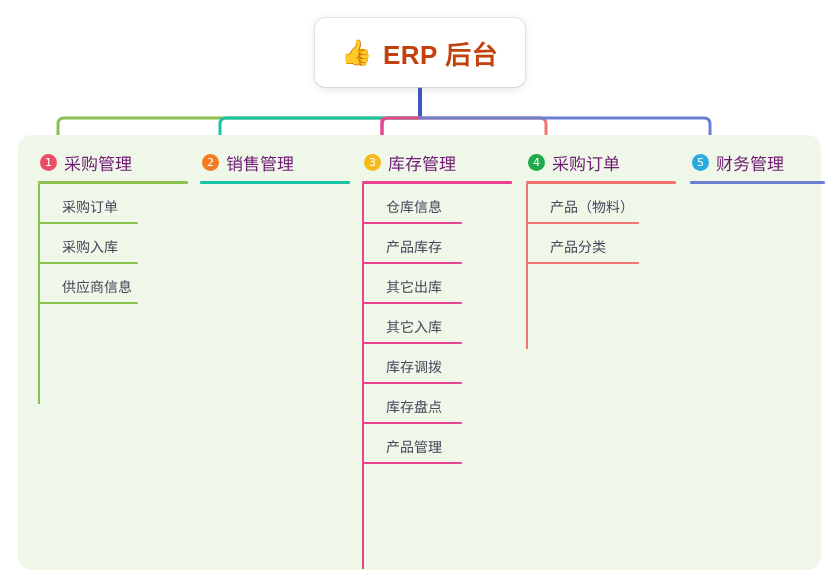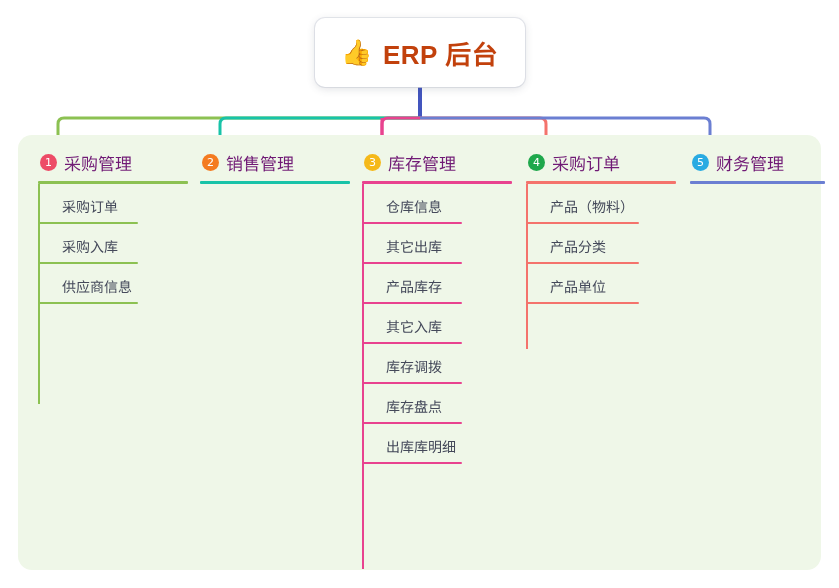--- a/index.html
+++ b/index.html
@@ -190,65 +190,61 @@
           <span class="col-title">库存管理</span>
         </div>
         <div class="col-rule" style="width: 150px; background: rgb(232, 67, 143);"></div>
         <div class="col-body">
           <div class="spine" style="background: rgb(232, 67, 143); height: 385px;"></div>
           <div class="leaf">
             <span class="leaf-label">仓库信息</span>
             <div class="leaf-rule" style="width: 100px; background: rgb(232, 67, 143);"></div>
           </div>
           <div class="leaf">
+            <span class="leaf-label">产品库存</span>
+            <div class="leaf-rule" style="width: 100px; background: rgb(232, 67, 143);"></div>
+          </div>
+          <div class="leaf">
             <span class="leaf-label">其它出库</span>
             <div class="leaf-rule" style="width: 100px; background: rgb(232, 67, 143);"></div>
           </div>
           <div class="leaf">
-            <span class="leaf-label">产品库存</span>
-            <div class="leaf-rule" style="width: 100px; background: rgb(232, 67, 143);"></div>
-          </div>
-          <div class="leaf">
             <span class="leaf-label">其它入库</span>
             <div class="leaf-rule" style="width: 100px; background: rgb(232, 67, 143);"></div>
           </div>
           <div class="leaf">
             <span class="leaf-label">库存调拨</span>
             <div class="leaf-rule" style="width: 100px; background: rgb(232, 67, 143);"></div>
           </div>
           <div class="leaf">
             <span class="leaf-label">库存盘点</span>
             <div class="leaf-rule" style="width: 100px; background: rgb(232, 67, 143);"></div>
           </div>
           <div class="leaf">
-            <span class="leaf-label">出库库明细</span>
+            <span class="leaf-label">产品管理</span>
             <div class="leaf-rule" style="width: 100px; background: rgb(232, 67, 143);"></div>
           </div>
         </div>
       </div>
       <div class="column" style="left: 526px; top: 147px;">
         <div class="col-header">
           <span class="badge" style="background: rgb(31, 168, 76);">4</span>
           <span class="col-title">采购订单</span>
         </div>
         <div class="col-rule" style="width: 150px; background: rgb(244, 115, 108);"></div>
         <div class="col-body">
           <div class="spine" style="background: rgb(244, 115, 108); height: 165px;"></div>
           <div class="leaf">
             <span class="leaf-label">产品（物料）</span>
             <div class="leaf-rule" style="width: 113px; background: rgb(244, 115, 108);"></div>
           </div>
           <div class="leaf">
             <span class="leaf-label">产品分类</span>
             <div class="leaf-rule" style="width: 113px; background: rgb(244, 115, 108);"></div>
           </div>
-          <div class="leaf">
-            <span class="leaf-label">产品单位</span>
-            <div class="leaf-rule" style="width: 113px; background: rgb(244, 115, 108);"></div>
-          </div>
         </div>
       </div>
       <div class="column" style="left: 690px; top: 147px;">
         <div class="col-header">
           <span class="badge" style="background: rgb(41, 171, 226);">5</span>
           <span class="col-title">财务管理</span>
         </div>
         <div class="col-rule" style="width: 135px; background: rgb(107, 127, 210);"></div>
       </div>
     </div>

